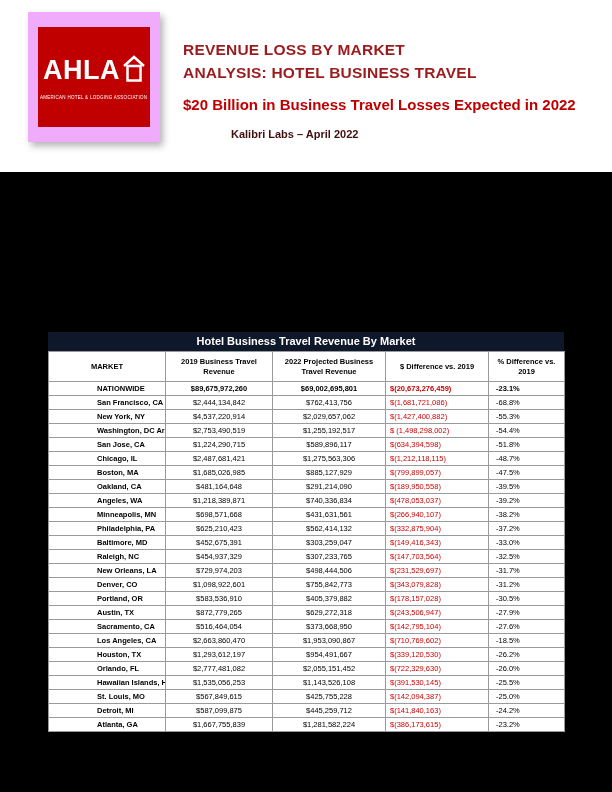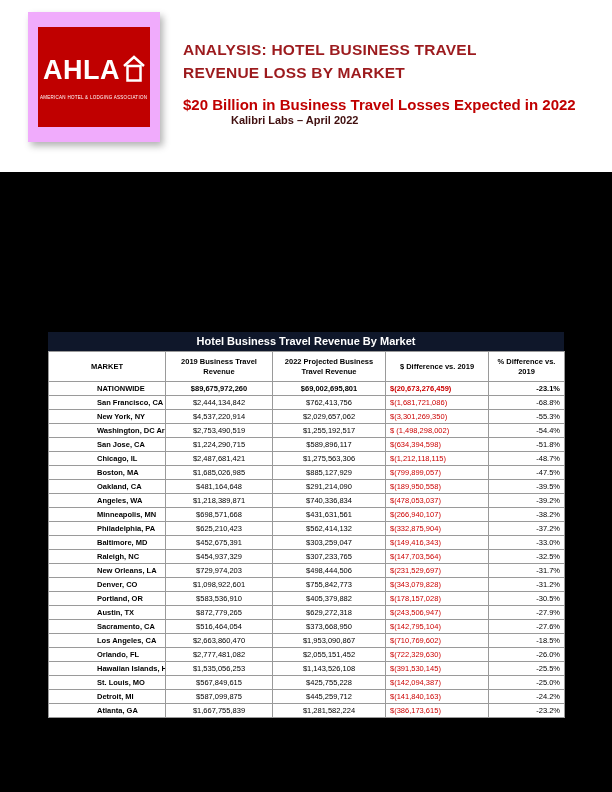--- a/index.html
+++ b/index.html
@@ -16,41 +16,41 @@
   .logo-box{
     width:112px;height:100px;background:#C00000;color:#fff;
     display:flex;flex-direction:column;align-items:center;justify-content:center;
   }
   .logo-row{display:flex;align-items:center;gap:3px;}
   .logo-text{font-size:27px;font-weight:bold;letter-spacing:0.5px;line-height:1;}
   .logo-caption{font-size:5px;letter-spacing:.3px;margin-top:7px;white-space:nowrap;transform:scale(.9);}
   .title-block{position:absolute;left:183px;top:38px;}
   .title-line{color:#9C1A1D;font-size:15.5px;font-weight:bold;line-height:23px;letter-spacing:.2px;}
   .subtitle{position:absolute;left:183px;top:96px;color:#C00000;font-size:15px;font-weight:bold;}
-  .byline{position:absolute;left:183px;top:114px;color:#400F0F;font-size:11px;font-weight:bold;padding-left:48px;}
+  .byline{position:absolute;left:183px;top:128px;color:#400F0F;font-size:11px;font-weight:bold;padding-left:48px;}
   
   .table-wrap{position:absolute;left:48px;top:332px;width:516px;background:#fff;}
   .table-title{
     background:#0f172a;color:#fff;font-size:11px;font-weight:bold;
     text-align:center;padding:3px 0 4px 0;
   }
   table{width:100%;border-collapse:collapse;table-layout:fixed;}
   th{
     border:1px solid #9a9a9a;background:#fff;color:#000;
     font-size:7.5px;font-weight:bold;text-align:center;vertical-align:middle;
     padding:5px 3px;line-height:9.5px;
   }
   td{
     border:1px solid #9a9a9a;font-size:7.5px;line-height:10px;
     padding:1.5px 4px;color:#000;white-space:nowrap;overflow:hidden;
   }
   td.market{font-weight:bold;text-align:left;padding-left:48px;}
   td.num{text-align:center;}
   td.diff{color:#CC0000;text-align:left;}
-  td.pct{text-align:right;padding-left:7px;}
+  td.pct{text-align:left;padding-left:7px;}
   tr.total td{font-weight:bold;}
 </style>
 </head>
 <body>
 
 <div class="page">
 
   <div class="top-band">
 
     <div class="logo-wrap">
@@ -62,22 +62,22 @@
               <path d="M1 11 L11 2 L21 11" fill="none" stroke="#ffffff" stroke-width="2.5"></path>
               <rect x="4.5" y="11" width="13" height="14.5" fill="none" stroke="#ffffff" stroke-width="2.5"></rect>
             </svg>
           </span>
         </div>
         <div class="logo-caption">AMERICAN HOTEL &amp; LODGING ASSOCIATION</div>
       </div>
     </div>
 
     <div class="title-block">
+      <div class="title-line">REVENUE LOSS BY MARKET</div>
       <div class="title-line">ANALYSIS: HOTEL BUSINESS TRAVEL</div>
-      <div class="title-line">REVENUE LOSS BY MARKET</div>
     </div>
     <div class="subtitle">$20 Billion in Business Travel Losses Expected in 2022</div>
     <div class="byline">Kalibri Labs – April 2022</div>
   </div>
 
   <div class="table-wrap">
     <div class="table-title">Hotel Business Travel Revenue By Market</div>
     <table>
       <colgroup>
         <col style="width:117px">
@@ -107,21 +107,21 @@
             <td class="market">San Francisco, CA</td>
             <td class="num">$2,444,134,842</td>
             <td class="num">$762,413,756</td>
             <td class="diff">$(1,681,721,086)</td>
             <td class="pct">-68.8%</td>
           </tr>
           <tr>
             <td class="market">New York, NY</td>
             <td class="num">$4,537,220,914</td>
             <td class="num">$2,029,657,062</td>
-            <td class="diff">$(3,301,269,350)</td>
+            <td class="diff">$(1,427,400,882)</td>
             <td class="pct">-55.3%</td>
           </tr>
           <tr>
             <td class="market">Washington, DC Area</td>
             <td class="num">$2,753,490,519</td>
             <td class="num">$1,255,192,517</td>
             <td class="diff">$ (1,498,298,002)</td>
             <td class="pct">-54.4%</td>
           </tr>
           <tr>
@@ -223,20 +223,27 @@
             <td class="pct">-27.6%</td>
           </tr>
           <tr>
             <td class="market">Los Angeles, CA</td>
             <td class="num">$2,663,860,470</td>
             <td class="num">$1,953,090,867</td>
             <td class="diff">$(710,769,602)</td>
             <td class="pct">-18.5%</td>
           </tr>
           <tr>
+            <td class="market">Houston, TX</td>
+            <td class="num">$1,293,612,197</td>
+            <td class="num">$954,491,667</td>
+            <td class="diff">$(339,120,530)</td>
+            <td class="pct">-26.2%</td>
+          </tr>
+          <tr>
             <td class="market">Orlando, FL</td>
             <td class="num">$2,777,481,082</td>
             <td class="num">$2,055,151,452</td>
             <td class="diff">$(722,329,630)</td>
             <td class="pct">-26.0%</td>
           </tr>
           <tr>
             <td class="market">Hawaiian Islands, HI</td>
             <td class="num">$1,535,056,253</td>
             <td class="num">$1,143,526,108</td>

